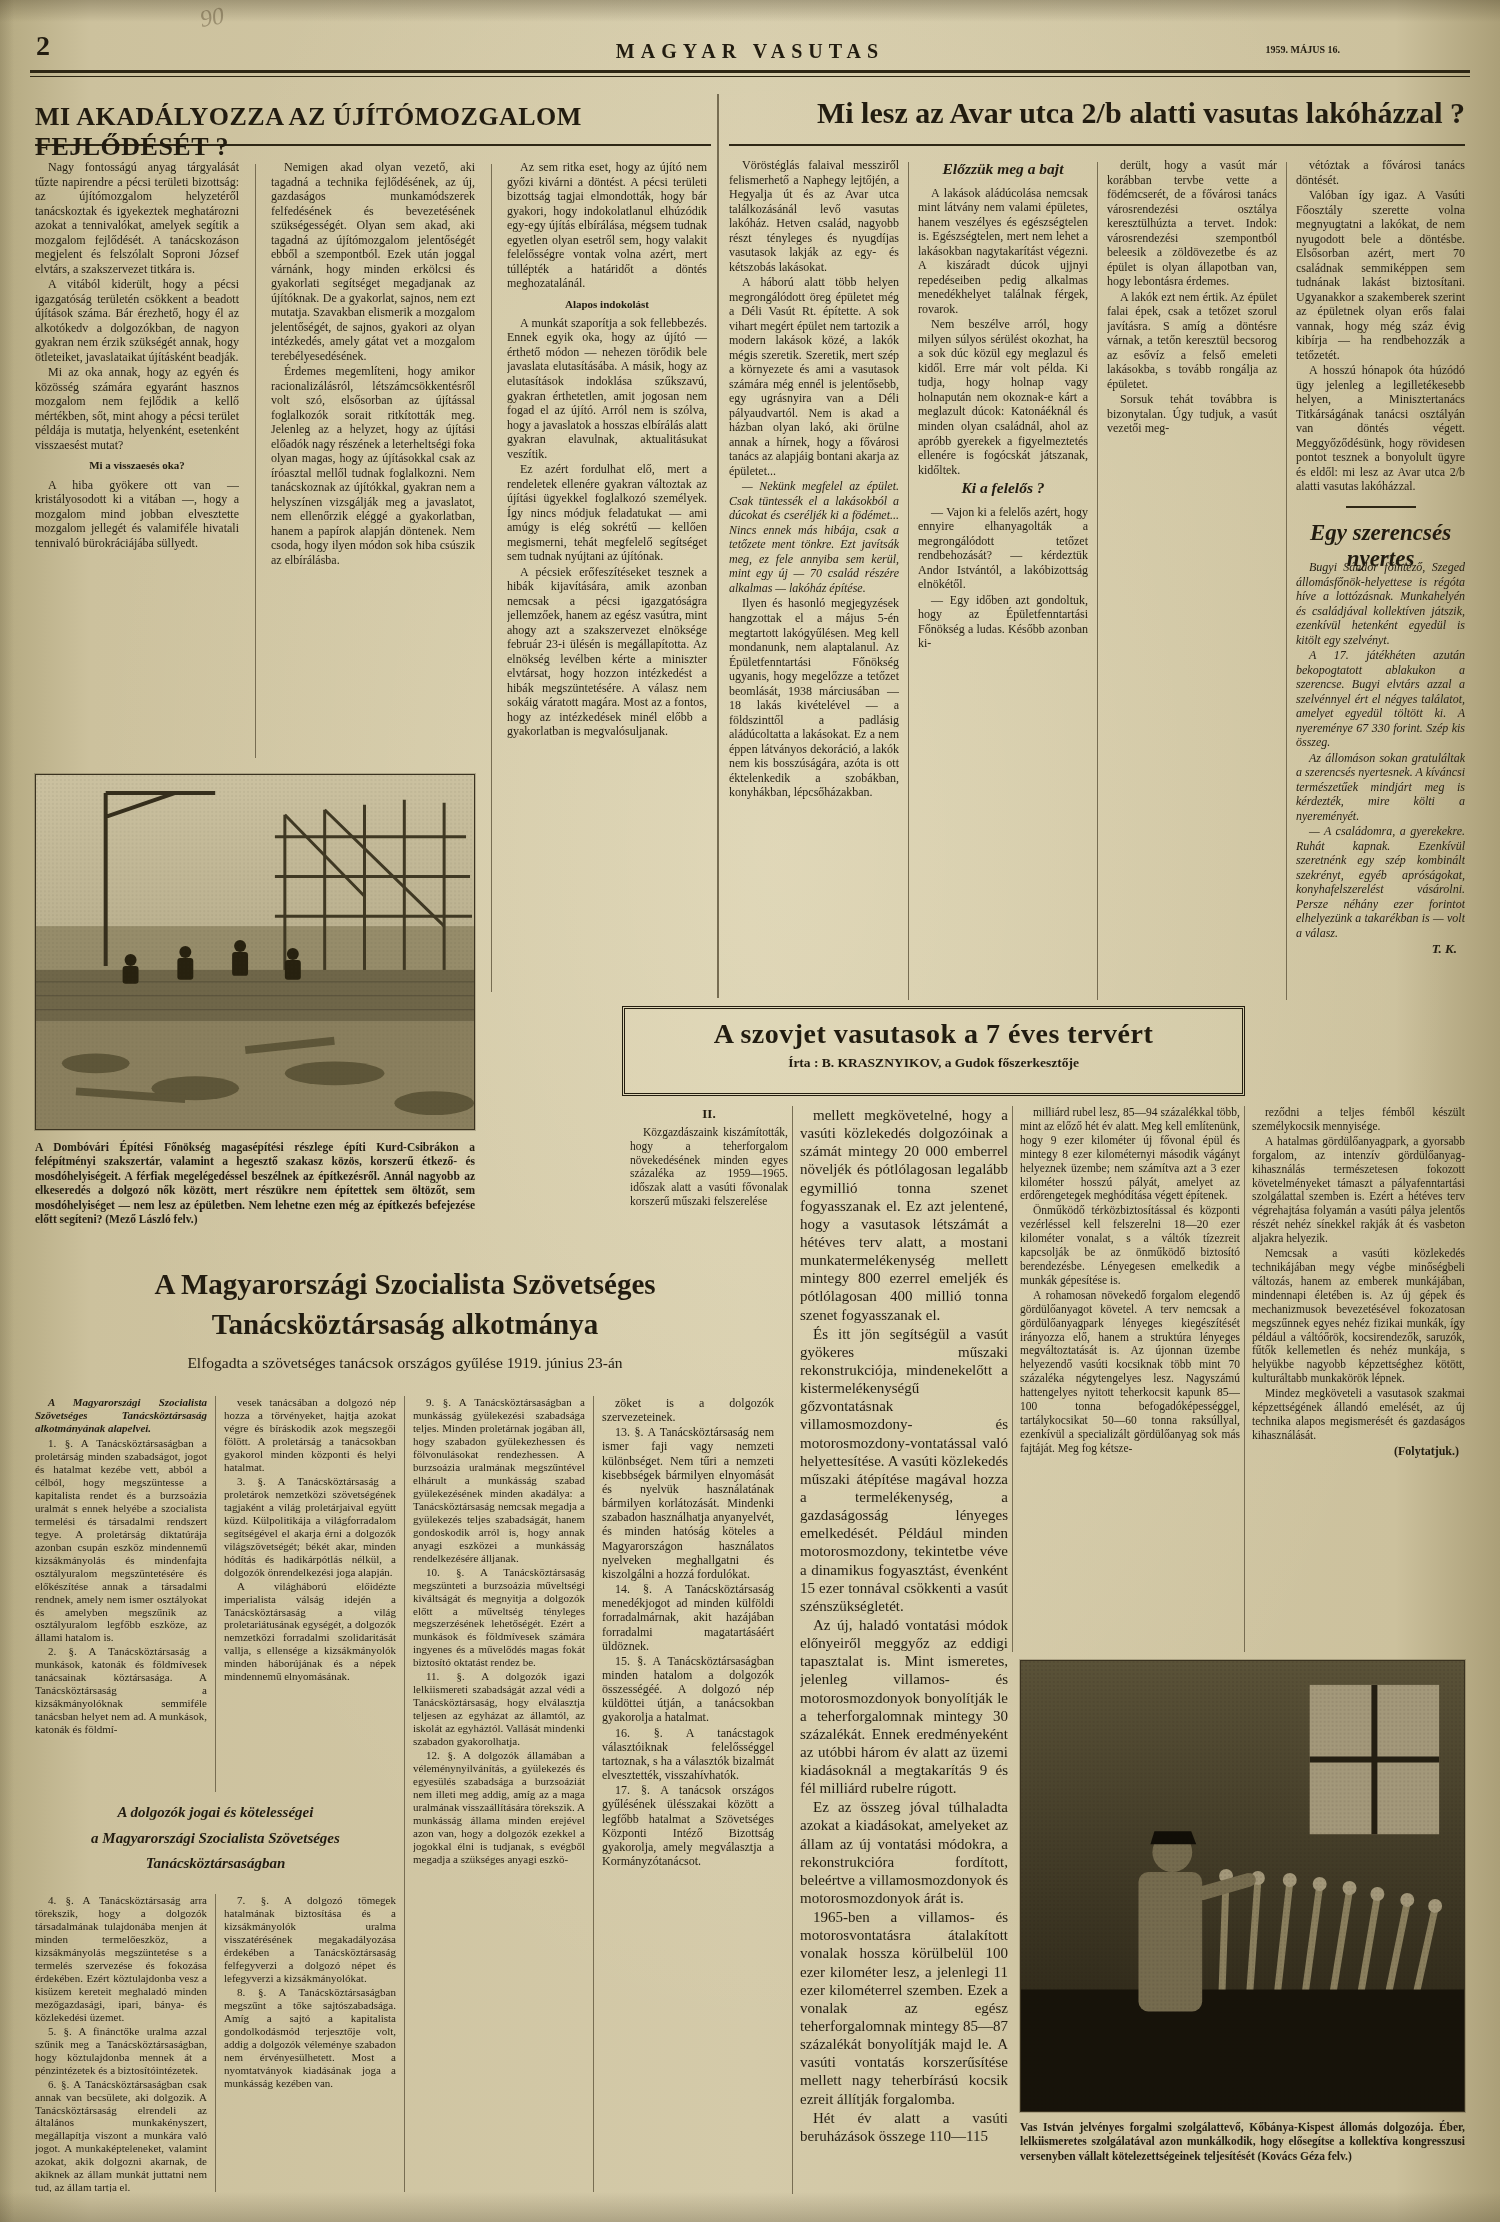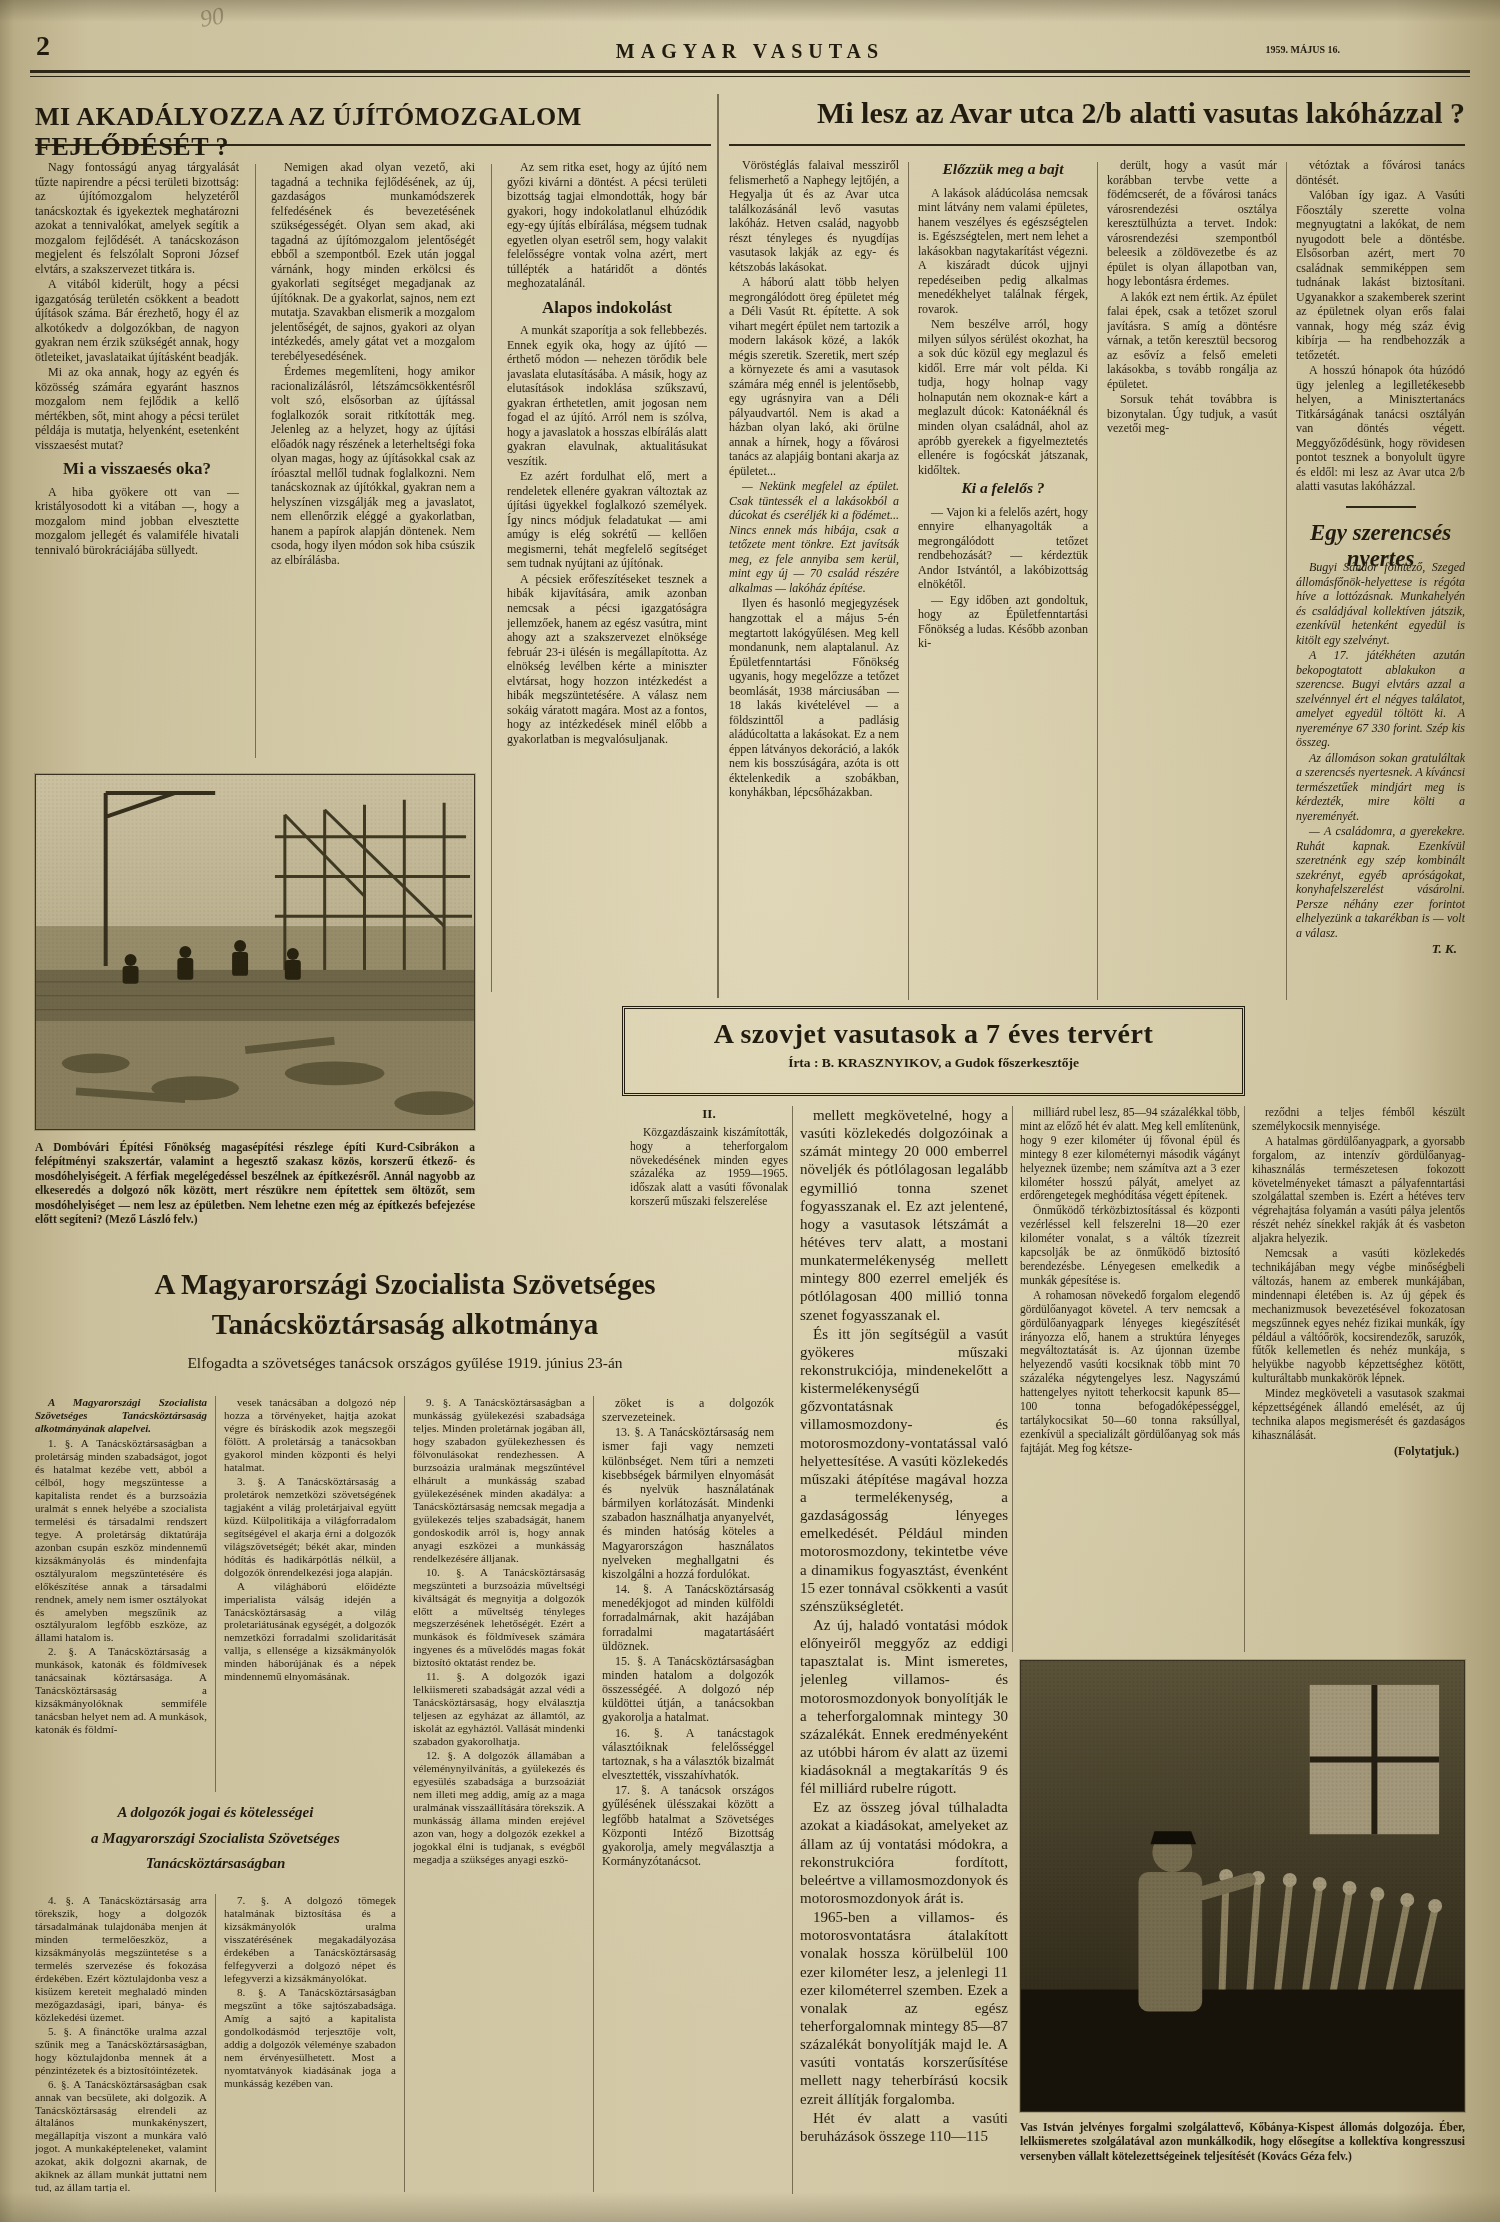--- a/index.html
+++ b/index.html
@@ -14,21 +14,21 @@
       linear-gradient(180deg,rgba(66,56,32,.32),rgba(66,56,32,0) 22px),
       linear-gradient(0deg,rgba(66,56,32,.25),rgba(66,56,32,0) 30px),
       linear-gradient(90deg,rgba(66,56,32,.18),rgba(66,56,32,0) 14px);}
   .abs{position:absolute}
   .hr{position:absolute;background:#2e2715}
   .vr{position:absolute;width:1px;background:#776d52}
   .bt{font-size:12px;line-height:1.21;overflow:hidden}
   .bt p{font-size:inherit;line-height:inherit;text-align:justify;text-indent:13px;margin:0 0 1px;
     -webkit-hyphens:auto;hyphens:auto}
   .italic p{font-style:italic}
-  .sub{font-weight:bold;text-align:center;font-size:17px;margin:7px 0 5px;text-indent:0}
+  .sub{font-weight:bold;text-align:center;font-size:11px;margin:7px 0 5px;text-indent:0}
   .sub-it{font-weight:bold;font-style:italic;text-align:center;font-size:15.5px;margin:2px 0 7px}
   .headlineA{font-weight:bold;font-size:26px;letter-spacing:.5px;text-align:left;
     border-bottom:2px solid #2e2715;padding-top:8px}
   .headlineB{font-weight:bold;font-size:30px;text-align:right;border-bottom:2px solid #2e2715;padding-top:4px}
   .caption{font-weight:bold;font-size:11.5px;line-height:1.26;text-align:justify;overflow:hidden}
   .photo{border:1px solid #3a3220;box-shadow:0 0 0 1px rgba(58,50,32,.25)}
   .photo svg{display:block;width:100%;height:100%}
   .banner{border:3px double #241e10;text-align:center;background:rgba(255,248,220,.06)}
   .banner .t{font-weight:bold;font-size:28px;padding-top:9px;letter-spacing:.5px}
   .banner .b{font-weight:bold;font-size:13.5px;padding-top:5px}

